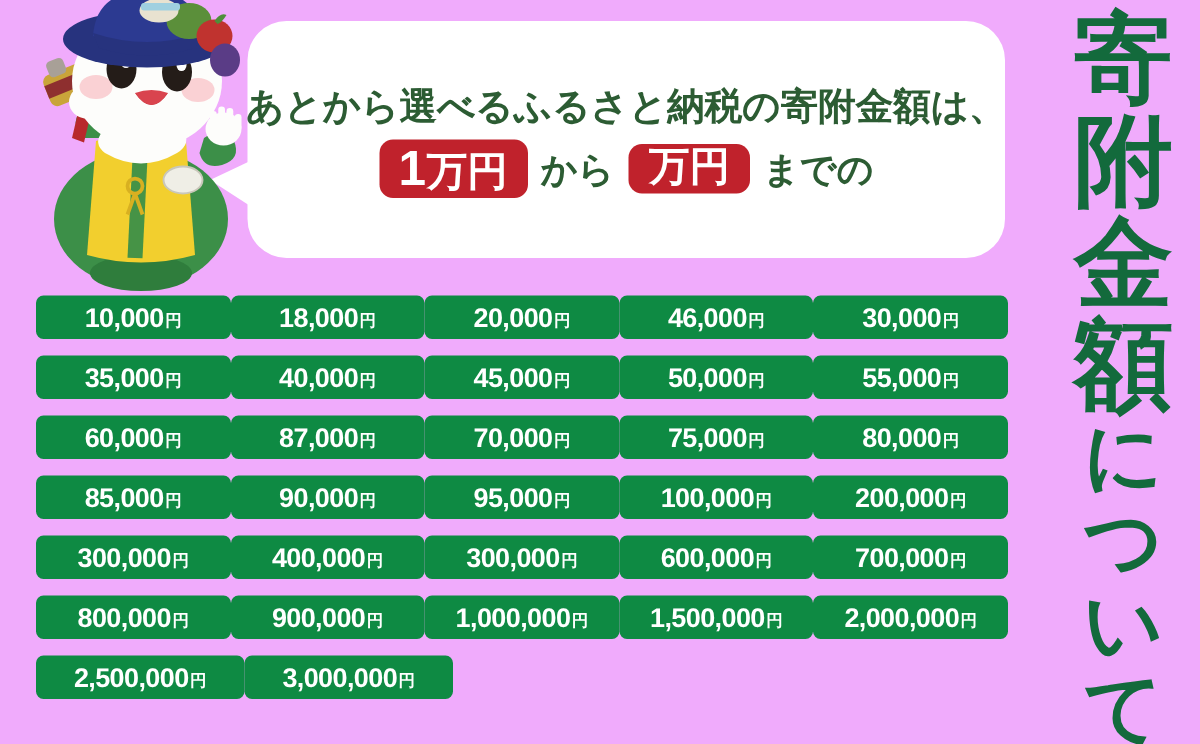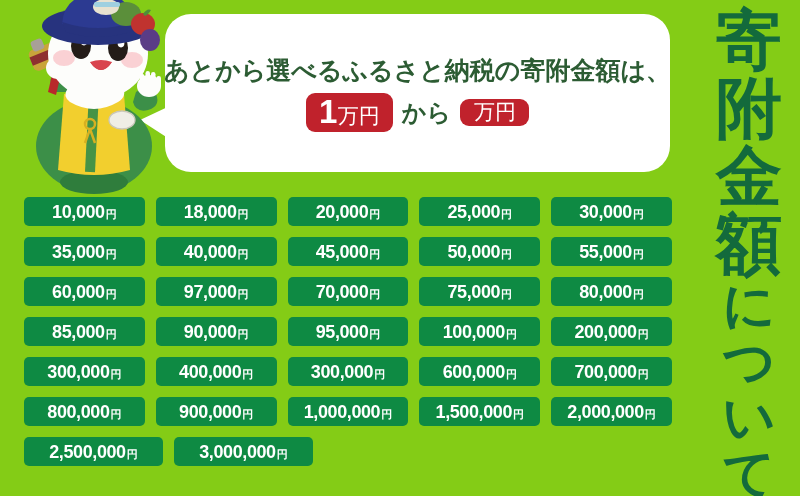--- a/index.html
+++ b/index.html
@@ -11,21 +11,21 @@
     height: 496px;
     overflow: hidden;
     background: #f7f4d4;
     font-family: "Liberation Sans", sans-serif;
   }
 
   #stage {
     position: relative;
     width: 800px;
     height: 496px;
-    background: #84cc16;
+    background: #f0abfc;
     overflow: hidden;
   }
 
   
   #mascot {
     position: absolute;
     left: 6px;
     top: -4px;
     width: 180px;
     height: 200px;
@@ -87,22 +87,22 @@
     padding: 2px 13px 4px 13px;
     font-family: "Liberation Sans", sans-serif;
     line-height: 1;
   }
   .amount-badge .num {
     font-size: 33px;
     font-weight: bold;
     letter-spacing: -0.5px;
   }
   .amount-badge .unit {
-    font-size: 21px;
-    font-weight: normal;
+    font-size: 27px;
+    font-weight: bold;
     margin-left: 1px;
   }
   .conj {
     font-family: Liberation Serif, serif;
     font-weight: bold;
     font-size: 24px;
     color: #2c5c33;
   }
 
   
@@ -111,21 +111,20 @@
     left: 24px;
     top: 197px;
     width: 648px;
     z-index: 5;
     display: flex;
     flex-direction: column;
     gap: 11px;
   }
   .grid-row {
     display: flex;
-    gap: 11px;
     text-align: center;
   }
   .amt-btn {
     width: 139px;
     height: 29px;
     background: #0e8a43;
     border-radius: 5px;
     color: #ffffff;
     display: flex;
     align-items: center;
@@ -249,40 +248,41 @@
       <div class="bline bline-1">あとから選べるふるさと納税の寄附金額は、</div>
       <div class="bline bline-2">
         <span class="amount-badge">
           <span class="num">1</span>
             <span class="unit">万円</span>
         </span>
         <span class="conj">から</span>
         <span class="amount-badge">
             <span class="unit">万円</span>
         </span>
+        <span class="conj">までの</span>
       </div>
     </div>
   </div>
 
   <div id="grid">
       <div class="grid-row">
         <div class="amt-btn">
           <span class="amt-num">10,000</span>
           <span class="amt-yen">円</span>
         </div>
         <div class="amt-btn">
           <span class="amt-num">18,000</span>
           <span class="amt-yen">円</span>
         </div>
         <div class="amt-btn">
           <span class="amt-num">20,000</span>
           <span class="amt-yen">円</span>
         </div>
         <div class="amt-btn">
-          <span class="amt-num">25,000</span>
+          <span class="amt-num">46,000</span>
           <span class="amt-yen">円</span>
         </div>
         <div class="amt-btn">
           <span class="amt-num">30,000</span>
           <span class="amt-yen">円</span>
         </div>
       </div>
       <div class="grid-row">
         <div class="amt-btn">
           <span class="amt-num">35,000</span>
@@ -304,21 +304,21 @@
           <span class="amt-num">55,000</span>
           <span class="amt-yen">円</span>
         </div>
       </div>
       <div class="grid-row">
         <div class="amt-btn">
           <span class="amt-num">60,000</span>
           <span class="amt-yen">円</span>
         </div>
         <div class="amt-btn">
-          <span class="amt-num">97,000</span>
+          <span class="amt-num">87,000</span>
           <span class="amt-yen">円</span>
         </div>
         <div class="amt-btn">
           <span class="amt-num">70,000</span>
           <span class="amt-yen">円</span>
         </div>
         <div class="amt-btn">
           <span class="amt-num">75,000</span>
           <span class="amt-yen">円</span>
         </div>

